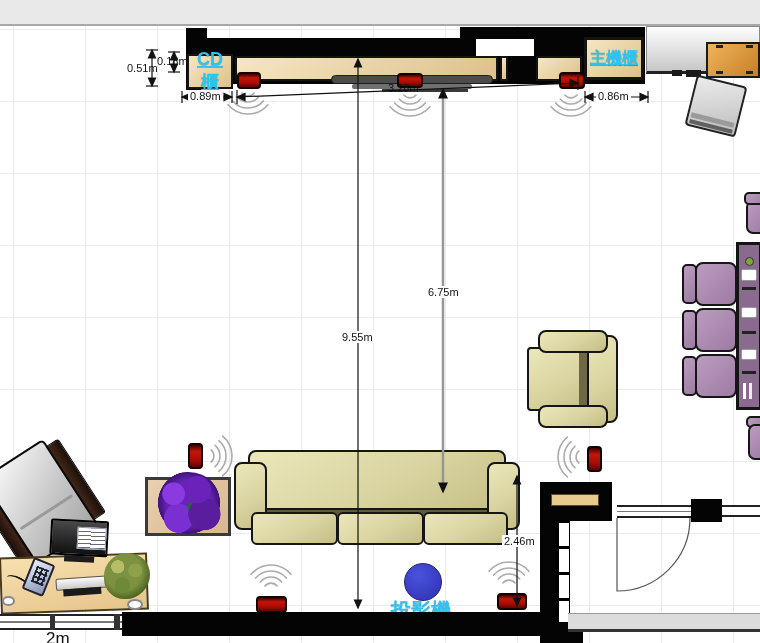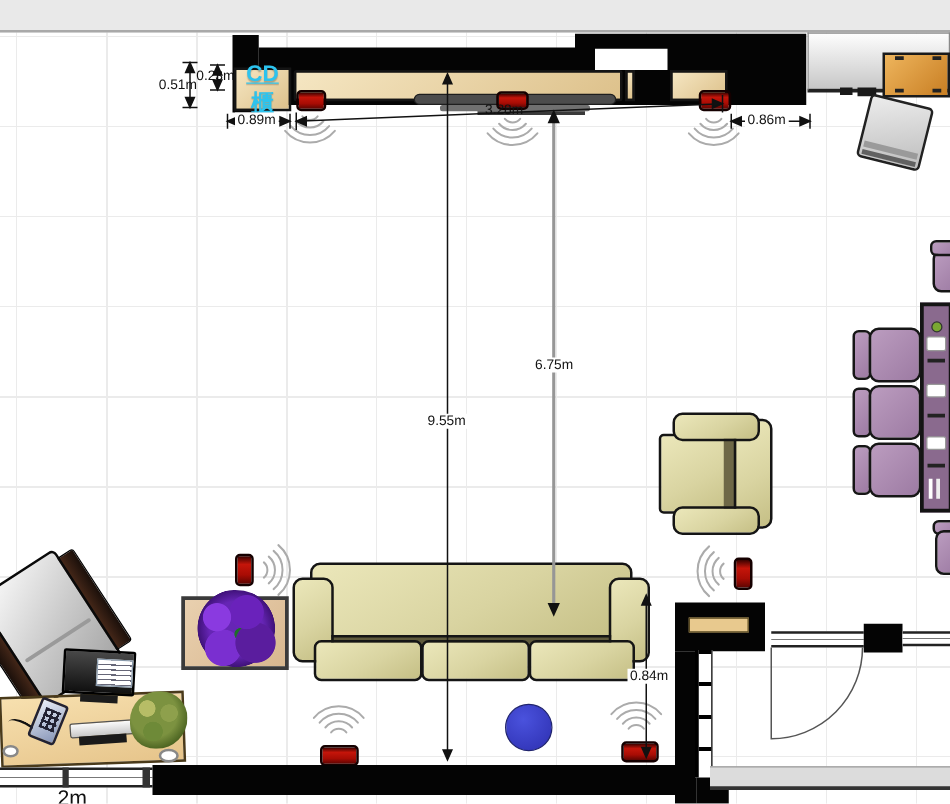--- a/index.html
+++ b/index.html
@@ -50,20 +50,23 @@
   <div class="abs wall" style="left:207px;top:38px;width:253px;height:46px;"></div>
   <div class="abs wall" style="left:460px;top:27px;width:185px;height:57px;"></div>
   <div class="abs" style="left:476px;top:39px;width:58px;height:17px;background:#fff;"></div>
 
   <div class="abs tan" style="left:235px;top:56px;width:263px;height:25px;border-radius:2px;"></div>
   <div class="abs tan" style="left:500px;top:56px;width:8px;height:25px;border-width:2px;"></div>
   <div class="abs tan ctr" style="left:187px;top:54px;width:46px;height:35px;">
     <span class="cyan" style="font-size:18px;">CD櫃</span>
   </div>
   <div class="abs tan" style="left:536px;top:56px;width:46px;height:25px;border-width:2px;"></div>
+  <div class="abs tan ctr" style="left:584px;top:37px;width:60px;height:43px;border-width:3px;">
+    <span class="cyan" style="font-size:16px;">主機櫃</span>
+  </div>
 
   <div class="abs" style="left:331px;top:75px;width:162px;height:9px;background:#4c4c4c;border:1px solid #1e1e1e;border-radius:5px;"></div>
   <div class="abs" style="left:352px;top:84px;width:120px;height:5px;background:#707070;border-radius:2px;"></div>
   <div class="abs" style="left:382px;top:89px;width:86px;height:3px;background:#3a3a3a;"></div>
 
   <div class="abs spk" style="left:237px;top:72px;width:24px;height:17px;"></div>
   <div class="abs spk" style="left:397px;top:73px;width:26px;height:15px;"></div>
   <div class="abs spk" style="left:559px;top:72px;width:26px;height:17px;"></div>
   <div class="abs spk" style="left:188px;top:443px;width:15px;height:26px;"></div>
   <div class="abs spk" style="left:587px;top:446px;width:15px;height:26px;"></div>
@@ -120,20 +123,21 @@
       background:
         radial-gradient(circle at 28% 32%, #8a3ae0 0 16%, transparent 17%),
         radial-gradient(circle at 62% 26%, #6a22bb 0 20%, transparent 21%),
         radial-gradient(circle at 72% 62%, #5a1d9e 0 24%, transparent 25%),
         radial-gradient(circle at 55% 52%, #1e6e2a 0 9%, transparent 10%),
         radial-gradient(circle at 35% 68%, #7a2fd0 0 22%, transparent 23%),
         radial-gradient(circle at 50% 45%, #6625b5 0 42%, #40127a 60%, transparent 61%);"></div>
   </div>
 
   <div class="abs" style="left:404px;top:563px;width:38px;height:38px;border-radius:50%;background:radial-gradient(circle at 38% 32%,#4a52dd,#2d2fb0);border:1px solid #20246e;"></div>
+  <div class="abs cyan ctr" style="left:379px;top:597px;width:84px;font-size:20px;">投影機</div>
 
   <div class="abs" style="left:-10px;top:448px;width:102px;height:108px;transform:rotate(-33deg);">
     <div class="abs" style="left:0;top:10px;width:16px;height:88px;background:linear-gradient(90deg,#1a0f0a,#4a2a1a);border:1px solid #000;border-radius:3px;"></div>
     <div class="abs" style="left:84px;top:10px;width:16px;height:88px;background:linear-gradient(90deg,#4a2a1a,#1a0f0a);border:1px solid #000;border-radius:3px;"></div>
     <div class="abs" style="left:13px;top:2px;width:74px;height:102px;background:linear-gradient(150deg,#fafafa,#c9c9c9 55%,#a5a5a5);border:2px solid #0a0a0a;border-radius:5px;">
       <div class="abs" style="left:4px;top:60px;width:62px;height:3px;background:#9a9a9a;border-radius:2px;"></div>
     </div>
   </div>
   <div class="abs" style="left:0;top:555px;width:148px;height:57px;transform:rotate(-2deg);background:linear-gradient(170deg,#f7e0af,#e6c48a);border:2px solid #4a3a1a;"></div>
   <div class="abs" style="left:50px;top:520px;width:62px;height:44px;transform:rotate(3deg);">
@@ -241,22 +245,22 @@
       <g>
         <line x1="517" y1="478" x2="517" y2="604"></line>
         <path d="M517 476 l-3.5 8 h7 z"></path>
           <path d="M517 606 l-3.5 -8 h7 z"></path>
       </g>
     </g>
     <path d="M617 518 V591 A73 73 0 0 0 690 518" fill="none" stroke="#555" stroke-width="1.2"></path>
   </svg>
 
   <div class="dimlbl" style="left:127px;top:62px;">0.51m</div>
-  <div class="dimlbl" style="left:157px;top:55px;">0.23m</div>
+  <div class="dimlbl" style="left:157px;top:55px;">0.18m</div>
   <div class="dimlbl onwhite" style="left:188px;top:90px;">0.89m</div>
   <div class="dimlbl" style="left:388px;top:82px;">3.28m</div>
   <div class="dimlbl onwhite" style="left:596px;top:90px;">0.86m</div>
   <div class="dimlbl onwhite" style="left:426px;top:286px;">6.75m</div>
   <div class="dimlbl onwhite" style="left:340px;top:331px;">9.55m</div>
-  <div class="dimlbl onwhite" style="left:502px;top:535px;">0.84m</div>
+  <div class="dimlbl onwhite" style="left:502px;top:535px;">2.46m</div>
   <div class="dimlbl" style="left:46px;top:629px;font-size:17px;">2m</div>
 
 </div>
 
 </body></html>

